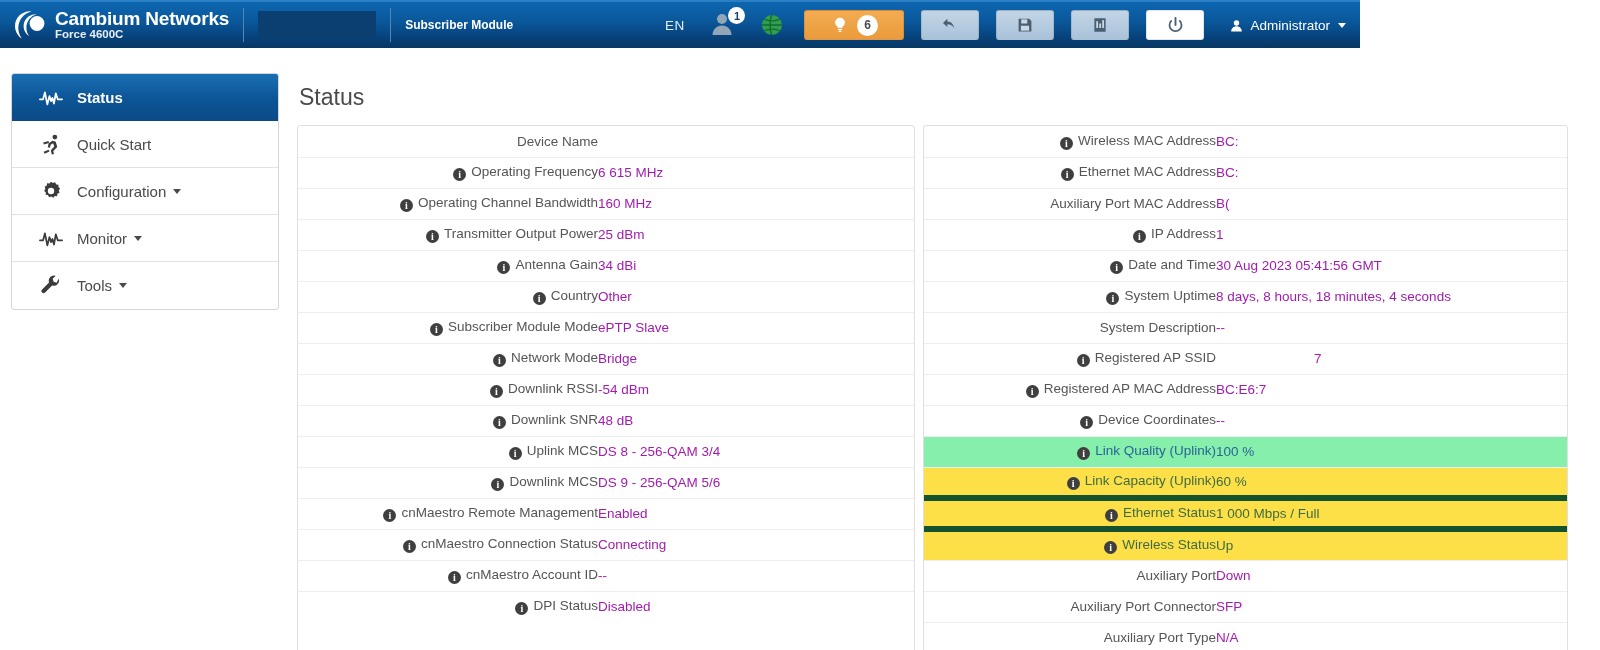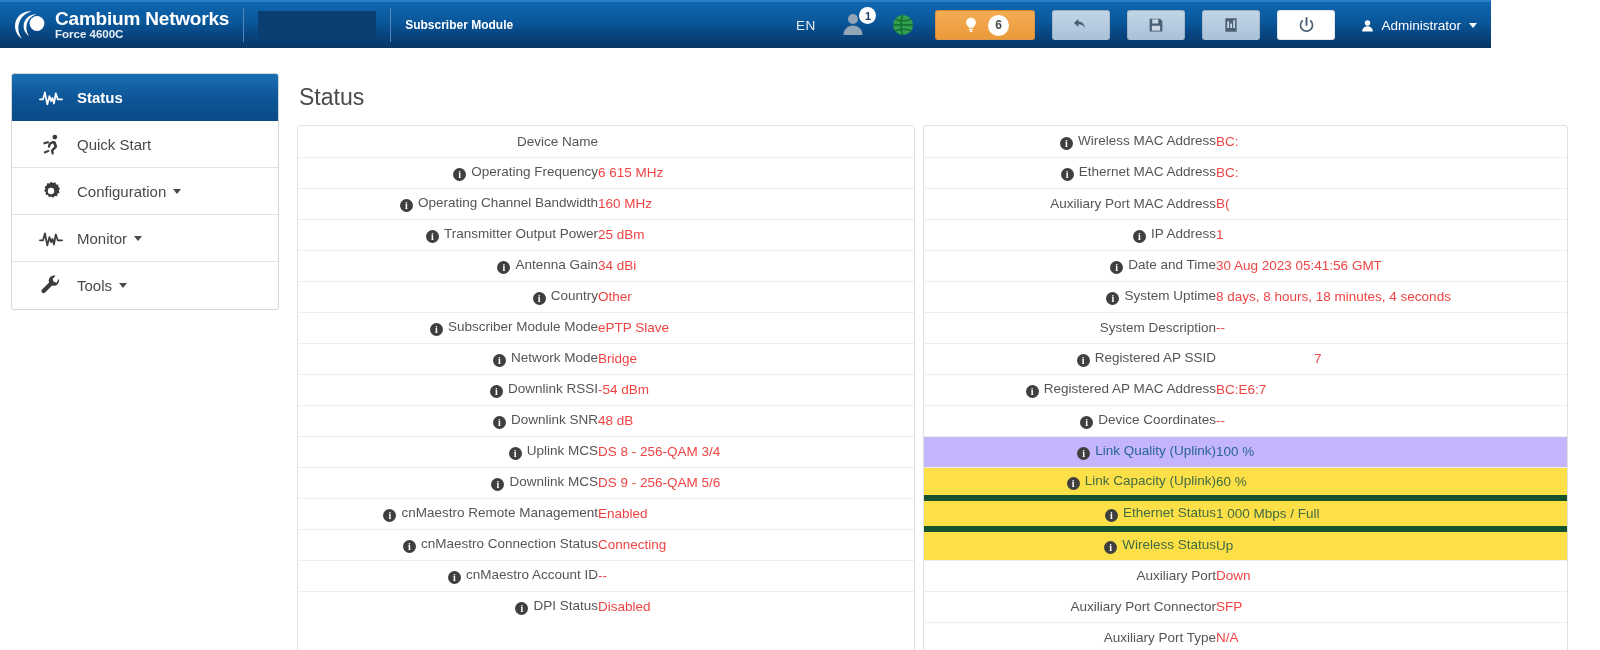--- a/index.html
+++ b/index.html
@@ -8,21 +8,21 @@
     width: 1600px; height: 650px;
     background: #ffffff;
     font-family: "Liberation Sans", sans-serif;
     overflow: hidden;
   }
 
   
   .topbar {
     position: relative;
     height: 48px;
-    width: 1491px;
+    width: 1360px;
     background: linear-gradient(to bottom, #0d67b0 0%, #0a5699 45%, #07437c 75%, #063763 100%);
     border-top: 2px solid #2b7fc4;
     display: flex;
     align-items: center;
     color: #ffffff;
   }
   .brand {
     display: flex; align-items: center;
     padding-left: 8px;
     height: 48px;
@@ -143,32 +143,32 @@
   table.kv tr { border-bottom: 1px solid #eeeeee; }
   table.kv tr:last-child { border-bottom: none; }
   table.kv td { padding: 0; height: 31px; vertical-align: middle; }
   td.k {
     width: 300px; text-align: right;
     font-size: 13.5px; color: #555555;
     padding-right: 13px; white-space: nowrap;
   }
   .panel.right td.k { width: 292px; }
   td.v {
-    font-size: 13.5px; color: #ef4444;
+    font-size: 13.5px; color: #a21caf;
     padding-left: 3px; white-space: nowrap; overflow: hidden;
   }
   td.v.indent { padding-left: 98px; }
   .ico-i {
     display: inline-block; width: 13px; height: 13px; border-radius: 7px;
     background: #3f3f3f; color: #ffffff;
     font-size: 10px; font-weight: bold; font-family: "Liberation Serif", serif;
     line-height: 13px; text-align: center;
     margin-right: 5px; vertical-align: -2px; cursor: pointer;
   }
-  tr.hl-blue { background: #c4b5fd; }
+  tr.hl-blue { background: #86efac; }
   tr.hl-blue td.k, tr.hl-blue td.v { color: #2a6496; }
   tr.hl-green { background: #fde047; }
   tr.hl-green td.k, tr.hl-green td.v { color: #3e6b43; }
   tr.hl-green + tr.hl-green { border-top: 6px solid #14532d; }
   tr.hl-blue { border-bottom: 1px solid #cfe2f3; }
 </style>
 </head>
 <body>
 
 <div class="topbar">

